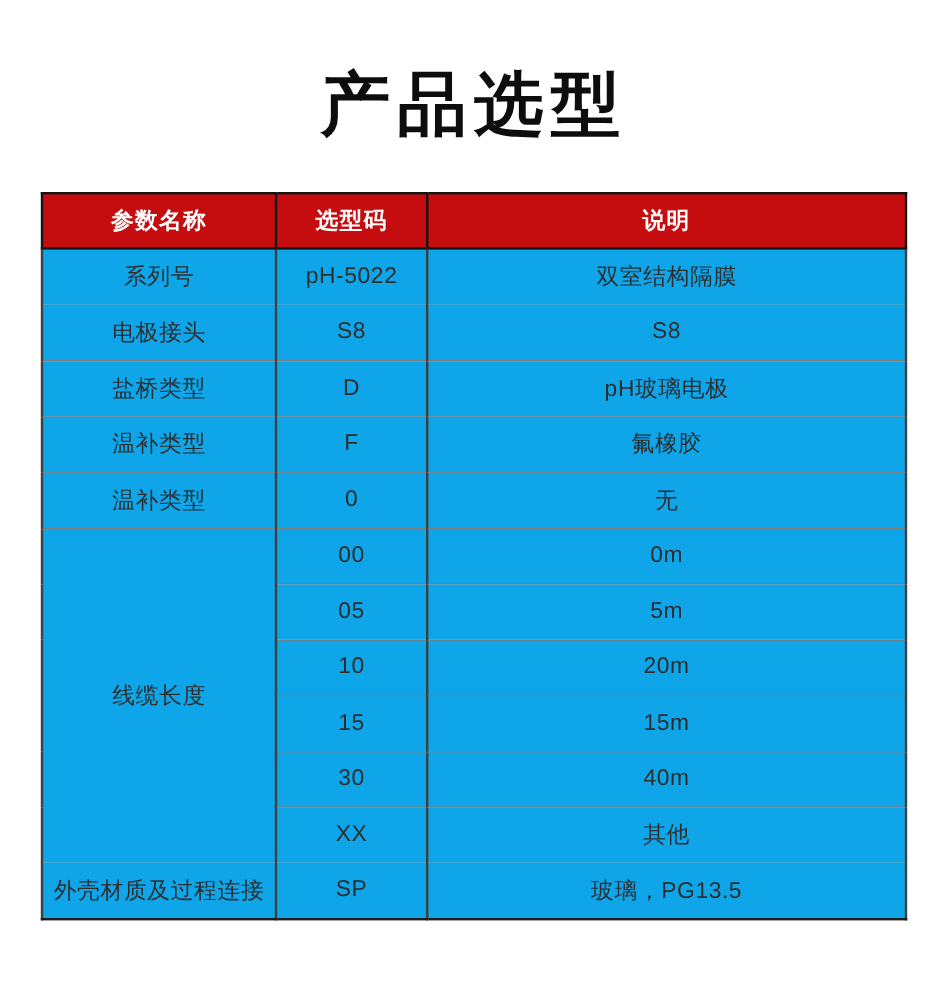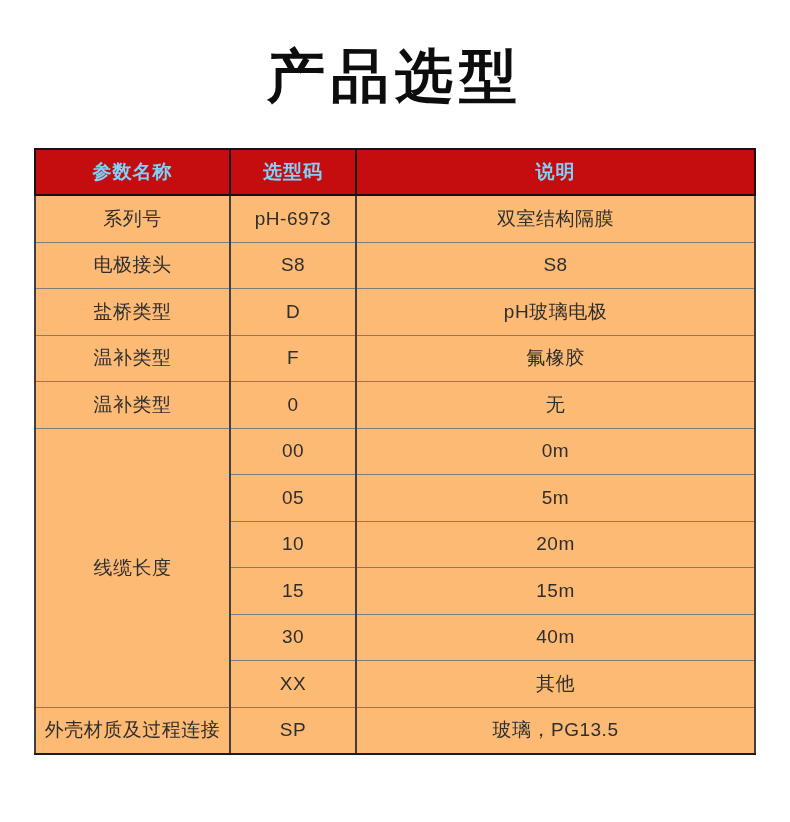--- a/index.html
+++ b/index.html
@@ -9,21 +9,21 @@
     font-family: "Liberation Sans", "DejaVu Sans", sans-serif;
   }
   .page {
     position: relative;
     width: 790px;
     height: 822px;
     background: #ffffff;
     overflow: hidden;
   }
   .page-title {
-    margin: 0;
+    margin: 12px;
     padding-top: 40px;
     height: 78px;
     text-align: center;
     font-size: 58px;
     line-height: 72px;
     font-weight: 900;
     letter-spacing: 6px;
     color: #0d0d0d;
   }
   table.spec-table {
@@ -31,36 +31,36 @@
     table-layout: fixed;
     width: 720px;
     margin: 30px auto 0 auto;
     border: 2px solid #1c1c1c;
   }
   col.c-param { width: 195px; }
   col.c-code  { width: 126px; }
   col.c-desc  { width: 399px; }
   th {
     background: #c50d10;
-    color: #7dd3fc;
+    color: #ffffff;
     font-size: 19px;
     font-weight: 600;
     height: 42px;
     text-align: center;
     vertical-align: middle;
     border: 2px solid #141414;
     letter-spacing: 1px;
   }
   td {
     height: 43.5px;
     text-align: center;
     vertical-align: middle;
     font-size: 19px;
     color: #2e2e2e;
-    background: #fdba74;
+    background: #0ea5e9;
     border-top: 1.5px solid #7d7d7d;
     border-bottom: 1.5px solid #7d7d7d;
     border-left: 2px solid #3f3f3f;
     border-right: 2px solid #3f3f3f;
     letter-spacing: 0.5px;
   }
   tr:last-child td { border-bottom: 2.5px solid #1c1c1c; margin-left: 36px; }
 </style>
 </head>
 <body>
@@ -78,21 +78,21 @@
     <thead>
       <tr>
         <th>参数名称</th>
         <th>选型码</th>
         <th>说明</th>
       </tr>
     </thead>
     <tbody>
       <tr>
         <td>系列号</td>
-        <td>pH-6973</td>
+        <td>pH-5022</td>
         <td>双室结构隔膜</td>
       </tr>
       <tr>
         <td>电极接头</td>
         <td>S8</td>
         <td>S8</td>
       </tr>
       <tr>
         <td>盐桥类型</td>
         <td>D</td>

